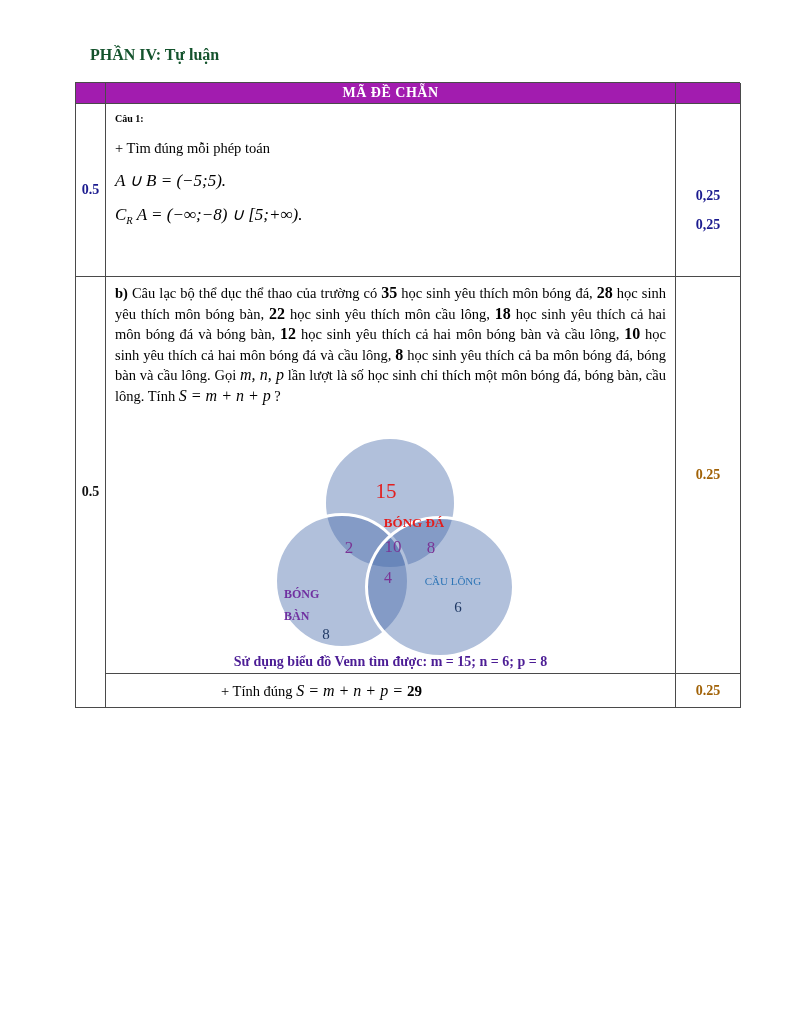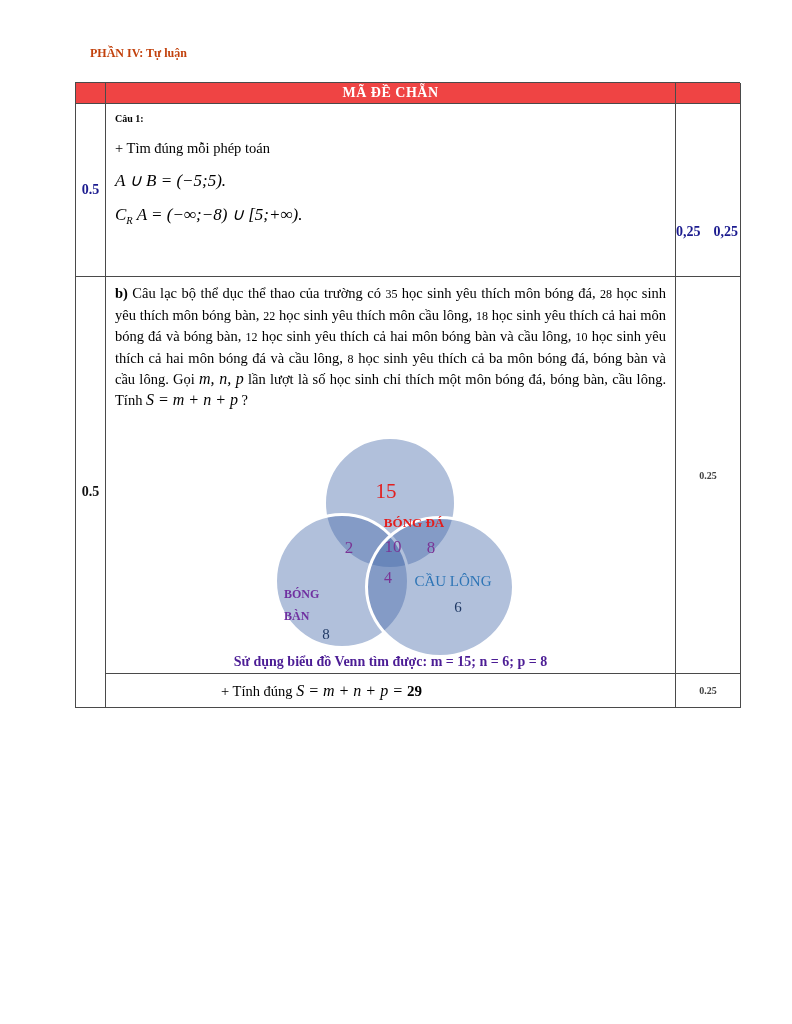--- a/index.html
+++ b/index.html
@@ -2,54 +2,54 @@
 <html><head>
 <meta charset="utf-8">
 <style>
   * { box-sizing: border-box; margin: 0; padding: 0; }
   html, body { width: 792px; height: 1024px; background: #ffffff;
     font-family: "Liberation Serif", serif; color: #000; }
   body { position: relative; overflow: hidden; }
 
   .page-title {
     position: absolute; left: 90px; top: 46px;
-    color: #c2410c; font-weight: bold; font-size: 12px;
+    color: #14532d; font-weight: bold; font-size: 16px;
   }
 
   .exam-table {
     position: absolute; left: 75px; top: 82px; width: 665px;
     display: grid;
     grid-template-columns: 30px 570px 65px;
     grid-template-rows: 21px 173px 397px 34px;
     border-top: 1px solid #4a4a4a; border-left: 1px solid #4a4a4a;
   }
   .cell { border-right: 1px solid #4a4a4a; border-bottom: 1px solid #4a4a4a; position: relative; }
 
-  .hdr { background: #ef4444; }
+  .hdr { background: #a21caf; }
   .hdr-title { display: flex; align-items: center; justify-content: center;
     color: #ffffff; font-weight: bold; font-size: 14px; letter-spacing: .5px; }
 
   .score-cell { display: flex; align-items: center; justify-content: center;
     font-weight: bold; font-size: 14px; }
   .score-navy { color: #1b1b8f; }
   .score-black { color: #111111; }
   .merged-left { grid-row: 3 / span 2; }
 
-  .pts-col-1 { display: flex; flex-direction: row; align-items: center;
+  .pts-col-1 { display: flex; flex-direction: column; align-items: center;
     padding-top: 84px; gap: 13px; font-weight: bold; font-size: 14px; color: #1b1b8f; }
 
   .content-a { padding: 9px 10px 0 9px; font-size: 14.5px; }
   .cau-title { font-weight: bold; font-size: 10px; }
   .line-a { margin-top: 7px; }
   .line-plus { margin-top: 16px; }
   .formula { margin-top: 13px; font-size: 17px; }
 
   .seg-bold { font-weight: bold; }
   .seg-text { }
-  .seg-num { font-size: 12px; }
+  .seg-num { font-size: 16px; font-weight: bold; }
   .seg-var { font-style: italic; font-size: 16px; }
   .seg-math { font-style: italic; font-size: 17px; }
   sub.seg-sub { font-style: italic; font-size: 10.5px; }
   .seg-boldnum { font-weight: bold; font-size: 15px; }
 
   .content-b { padding: 6px 9px 0 9px; font-size: 14.5px; line-height: 20.5px;
     text-align: justify; }
 
   
   .venn { position: absolute; left: 0; top: 0; width: 100%; height: 100%; pointer-events: none; }
@@ -60,34 +60,34 @@
   .vc-right { left: 259px; top: 239px; width: 150px; height: 142px; z-index: 3; }
 
   .vlabel { position: absolute; z-index: 5; transform: translate(-50%, -50%);
     white-space: nowrap; font-family: "Liberation Serif", serif; }
   .v-count-top   { left: 280px; top: 214px; color: #e31e1e; font-size: 21px; }
   .v-label-top   { left: 284px; top: 246px; color: #e31e1e; font-weight: bold; font-size: 13px; margin-left: 24px; }
   .v-i-tl        { left: 243px; top: 271px; color: #7a3596; font-size: 17px; }
   .v-i-c         { left: 287px; top: 270px; color: #7a3596; font-size: 17px; }
   .v-i-tr        { left: 325px; top: 271px; color: #7a3596; font-size: 17px; }
   .v-i-lr        { left: 282px; top: 301px; color: #7a3596; font-size: 16px; }
-  .v-label-right { left: 347px; top: 304px; color: #2e75b6; font-size: 15px; }
+  .v-label-right { left: 347px; top: 304px; color: #2e75b6; font-size: 11px; }
   .v-count-right { left: 352px; top: 330px; color: #1f3864; font-size: 15px; }
   .v-count-left  { left: 220px; top: 357px; color: #1f3864; font-size: 15px; }
   .v-label-left-1, .v-label-left-2 { transform: none; color: #7030a0; font-size: 12px; font-weight: bold; }
   .v-label-left-1 { left: 178px; top: 307px; }
   .v-label-left-2 { left: 178px; top: 329px; }
 
   .venn-conclusion { position: absolute; left: 0; bottom: 1px; width: 100%;
     text-align: center; color: #4c1d95; font-weight: bold; font-size: 14px; z-index: 6; }
 
   .content-c { display: flex; align-items: center; padding-left: 115px; font-size: 14.5px; }
 
   .pts-single { display: flex; align-items: center; justify-content: center;
-    font-weight: bold; font-size: 10px; color: #404040; }
+    font-weight: bold; font-size: 14px; color: #a16207; }
 </style>
 </head>
 <body>
 
 <div class="page-title">PHẦN IV: Tự luận</div>
 
 <div class="exam-table">
 
   <div class="cell hdr"></div>
   <div class="cell hdr hdr-title">MÃ ĐỀ CHẴN</div>

